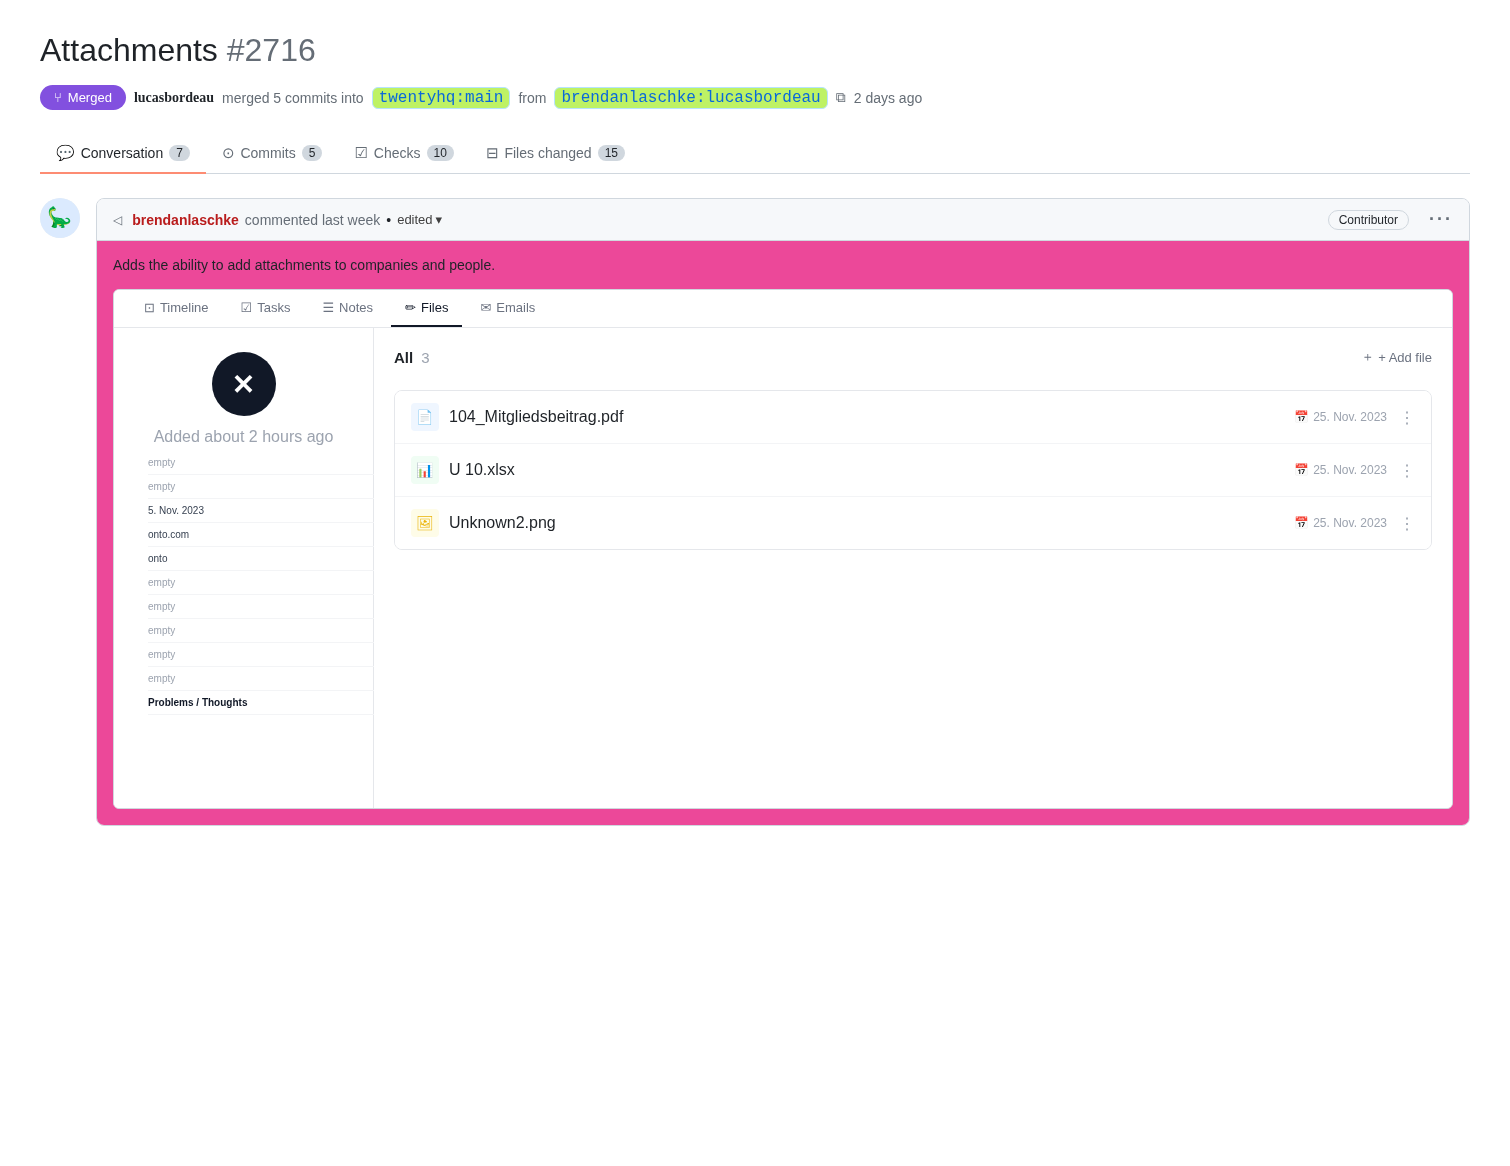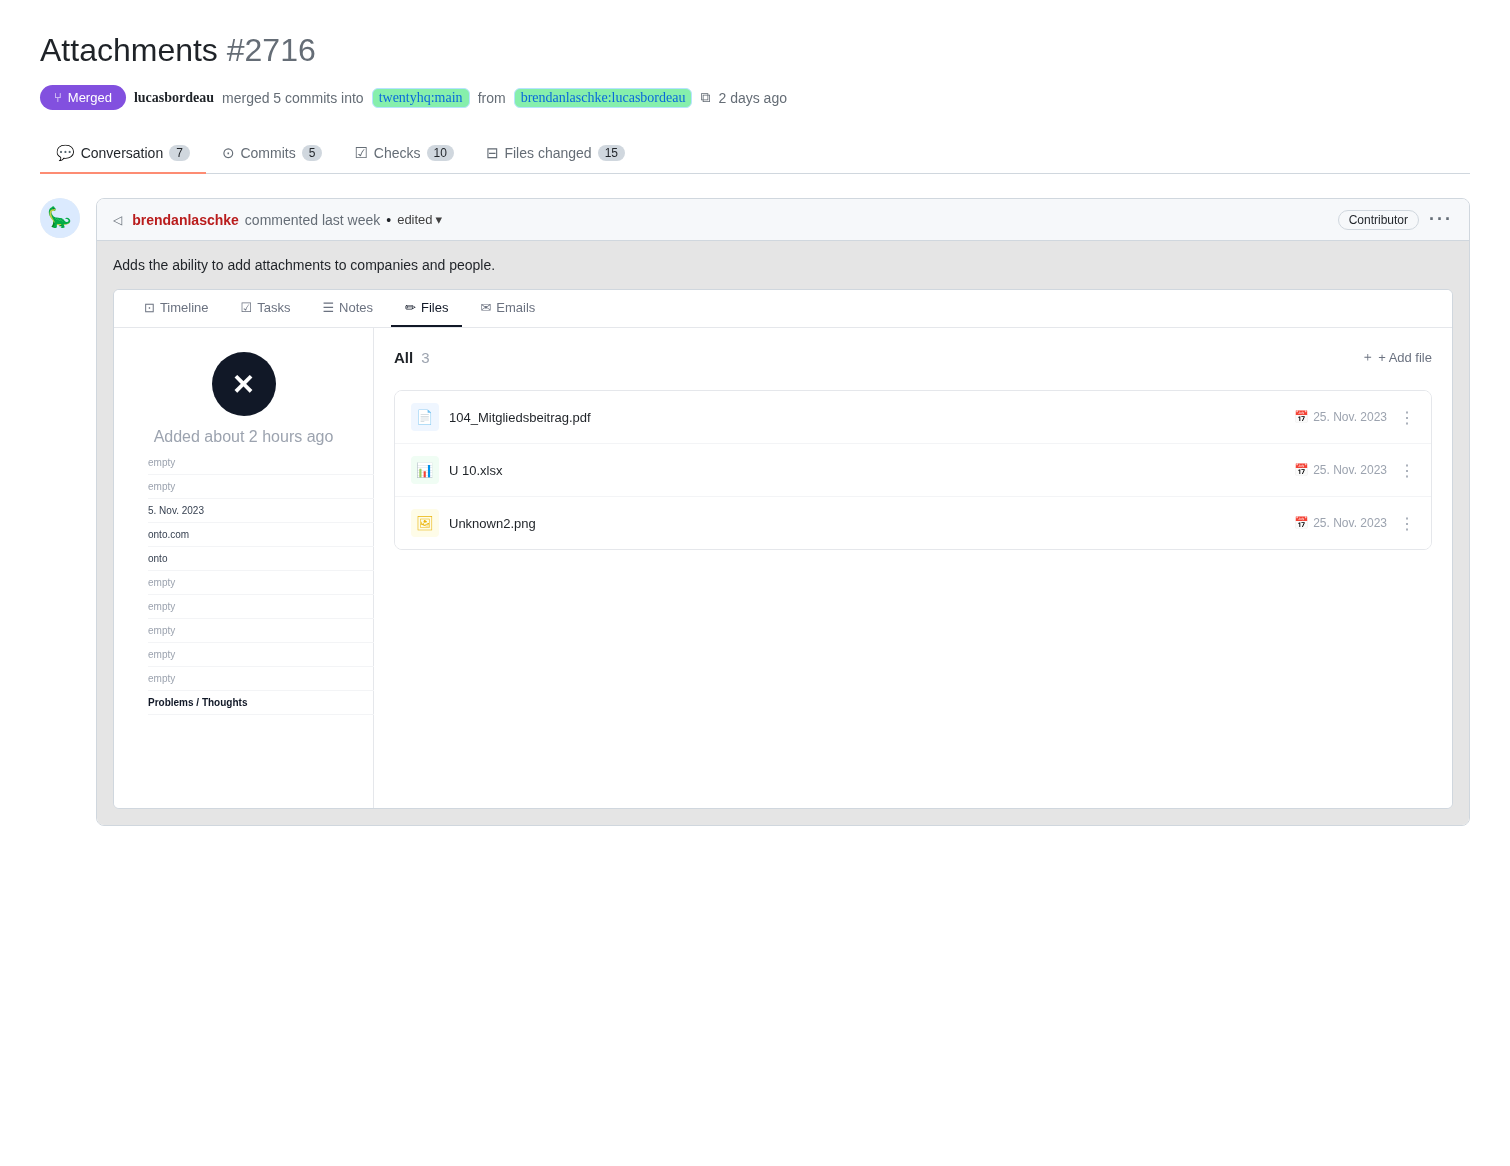--- a/index.html
+++ b/index.html
@@ -38,27 +38,27 @@
       border-radius: 20px;
       padding: 5px 14px;
       font-size: 13px;
       font-weight: 500;
       display: flex;
       align-items: center;
       gap: 6px;
     }
 
     .branch-tag {
-      background: #86efac;
+      background: #bef264;
       color: #0969da;
       border: 1px solid #b6e3ff;
       border-radius: 6px;
       padding: 1px 6px;
-      font-size: 14px;
-      font-family: Liberation Serif, serif;
+      font-size: 16px;
+      font-family: Liberation Mono, monospace;
     }
 
     .copy-icon {
       cursor: pointer;
       color: #656d76;
     }
 
     
     .tabs {
       display: flex;
@@ -161,42 +161,42 @@
       align-items: center;
       gap: 3px;
       color: #404040;
       cursor: pointer;
       font-size: 13px;
     }
 
     .comment-header-right {
       display: flex;
       align-items: center;
-      gap: 10px;
+      gap: 20px;
     }
 
     .contributor-badge {
       border: 1px solid #d0d7de;
       border-radius: 20px;
       padding: 2px 10px;
       font-size: 12px;
       color: #1f2328;
     }
 
     .more-btn {
       cursor: pointer;
       color: #656d76;
       font-size: 18px;
       font-weight: 700;
       letter-spacing: 2px;
     }
 
     .comment-body {
       padding: 16px;
-      background: #e5e5e5;
+      background: #ec4899;
       font-size: 14px;
       color: #1f2328;
     }
 
     .comment-description {
       margin-bottom: 16px;
     }
 
     
     .app-screenshot {
@@ -375,21 +375,21 @@
       background: #f0fdf4;
       color: #22c55e;
     }
 
     .file-icon.png {
       background: #fefce8;
       color: #eab308;
     }
 
     .file-name {
-      font-size: 13px;
+      font-size: 16px;
       color: #1f2328;
     }
 
     .file-right {
       display: flex;
       align-items: center;
       gap: 12px;
       color: #9ca3af;
       font-size: 12px;
     }

